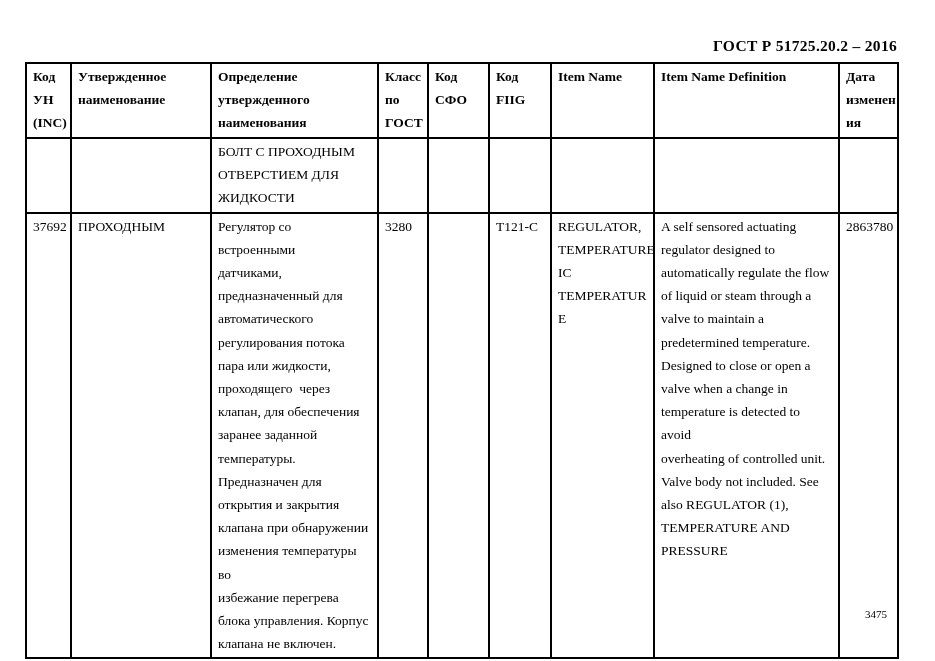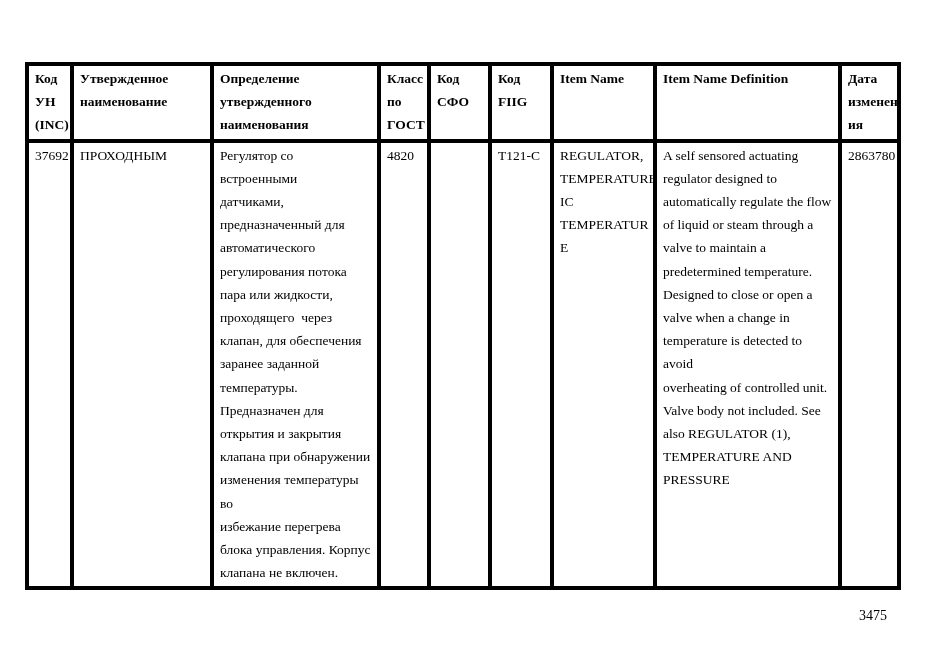--- a/index.html
+++ b/index.html
@@ -28,48 +28,49 @@
   table.gost-table {
     position: absolute;
     left: 25px;
     top: 62px;
     width: 872px;
     border-collapse: collapse;
     table-layout: fixed;
   }
   table.gost-table th,
   table.gost-table td {
-    border: 4px solid #000000;
+    border: 2px solid #000000;
     vertical-align: top;
     text-align: left;
     padding: 1px 6px 2px 6px;
     font-size: 13.5px;
     line-height: 23.2px;
     white-space: pre-wrap;
     overflow: hidden;
     font-family: "Liberation Serif", "DejaVu Serif", serif;
   }
   table.gost-table th {
     font-weight: bold;
   }
   tr.r-header { height: 75px; }
   tr.r-cont   { height: 70px; }
   tr.r-main   { height: 396px; }
   .page-number {
     position: absolute;
     top: 608px;
     right: 48px;
-    font-size: 14px;
+    font-size: 11px;
   }
 </style>
 </head>
 <body>
 
 <div class="page">
 
+  <div class="doc-title">ГОСТ Р 51725.20.2 – 2016</div>
 
   <table class="gost-table">
     <colgroup>
       <col style="width:45px">
       <col style="width:140px">
       <col style="width:167px">
       <col style="width:50px">
       <col style="width:61px">
       <col style="width:62px">
       <col style="width:103px">
@@ -94,41 +95,54 @@
         <th>Код
 FIIG</th>
         <th>Item Name</th>
         <th>Item Name Definition</th>
         <th>Дата
 изменен
 ия</th>
       </tr>
     </thead>
     <tbody>
+      <tr class="r-cont">
+        <td></td>
+        <td></td>
+        <td>БОЛТ С ПРОХОДНЫМ
+ОТВЕРСТИЕМ ДЛЯ
+ЖИДКОСТИ</td>
+        <td></td>
+        <td></td>
+        <td></td>
+        <td></td>
+        <td></td>
+        <td></td>
+      </tr>
       <tr class="r-main">
         <td>37692</td>
         <td>ПРОХОДНЫМ</td>
         <td>Регулятор со встроенными
 датчиками,
 предназначенный для
 автоматического
 регулирования потока
 пара или жидкости,
 проходящего  через
 клапан, для обеспечения
 заранее заданной
 температуры.
 Предназначен для
 открытия и закрытия
 клапана при обнаружении
 изменения температуры во
 избежание перегрева
 блока управления. Корпус
 клапана не включен.</td>
-        <td>4820</td>
+        <td>3280</td>
         <td></td>
         <td>T121-C</td>
         <td>REGULATOR,
 TEMPERATURE
 IC
 TEMPERATUR
 E</td>
         <td>A self sensored actuating
 regulator designed to
 automatically regulate the flow

